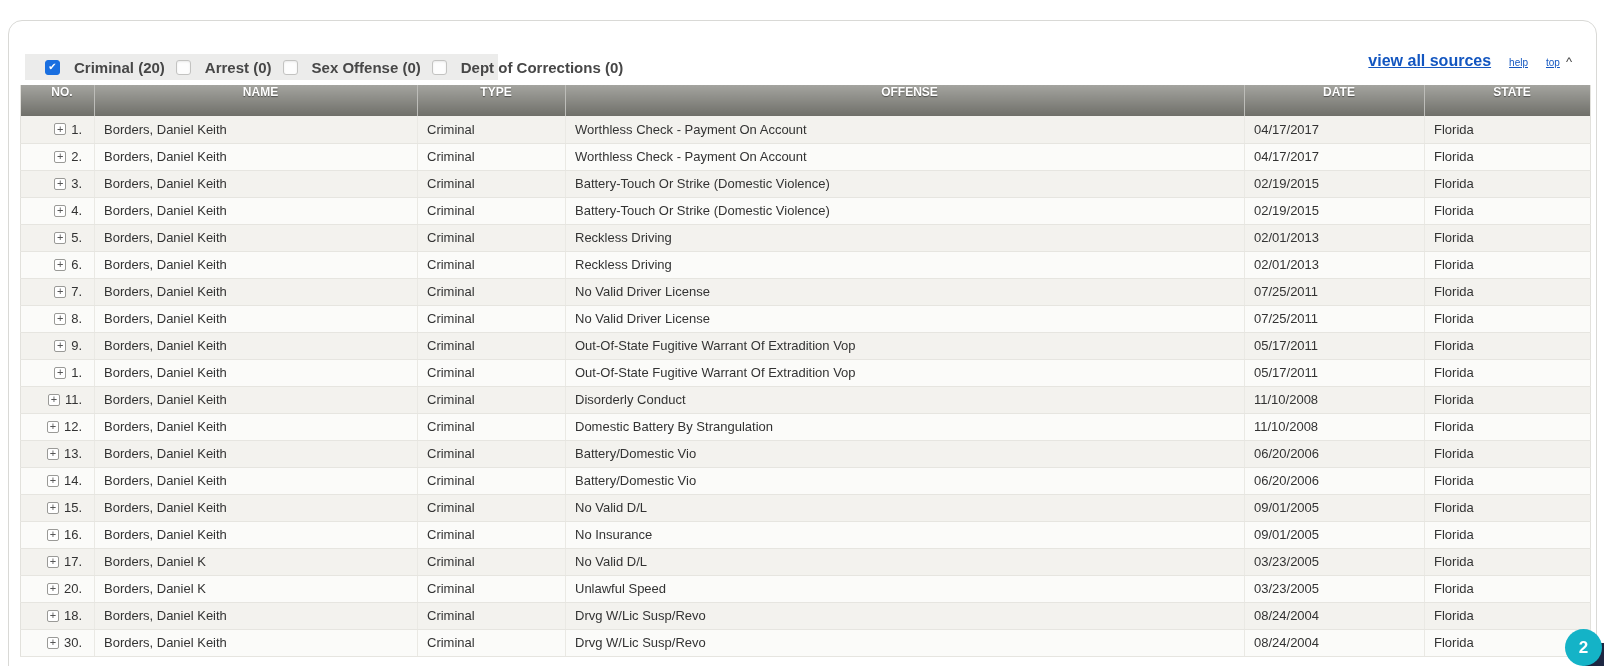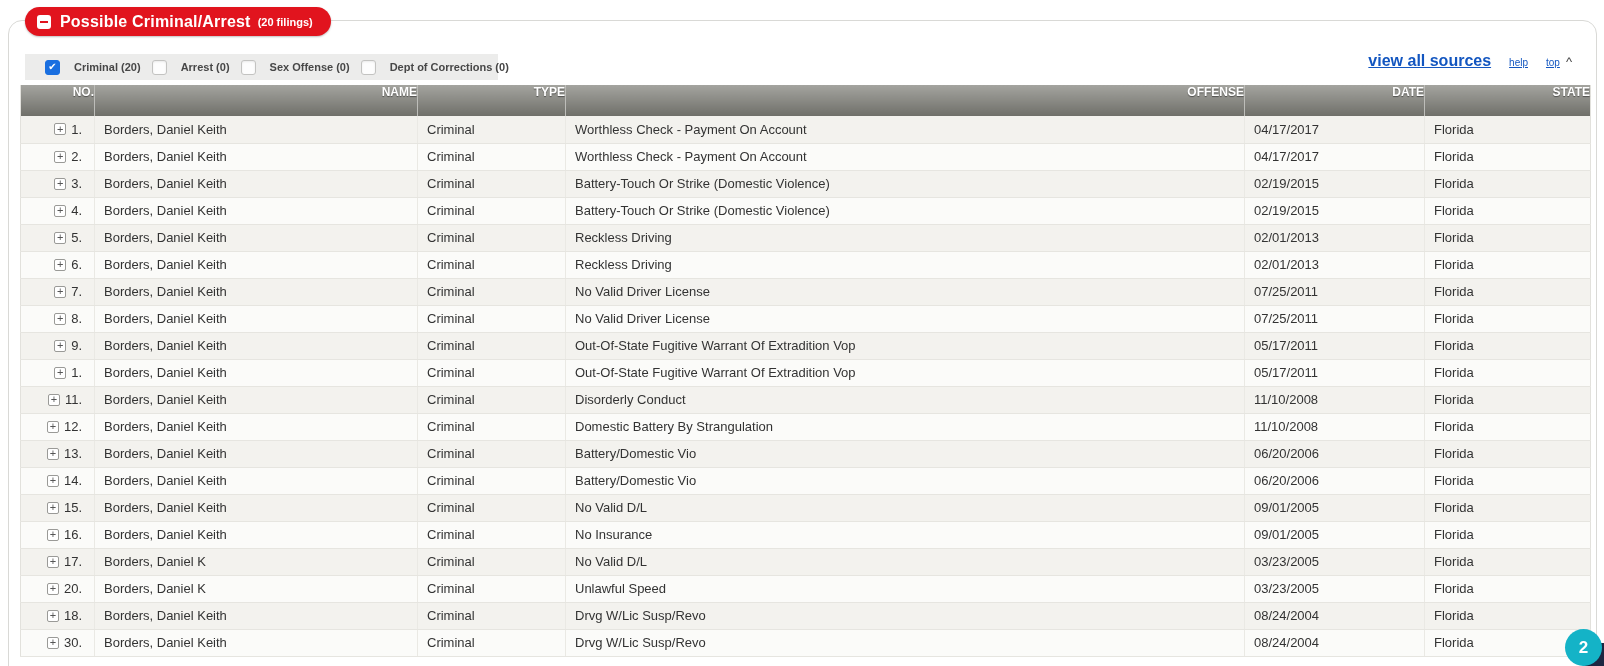--- a/index.html
+++ b/index.html
@@ -40,30 +40,30 @@
     background:#ececeb; display:flex; align-items:center; padding:0 10px 0 20px;
   }
   .fgroup { display:flex; align-items:center; }
   .fgroup + .fgroup { margin-left:11px;justify-content:space-between; }
   .cb {
     width:15px; height:15px; border-radius:3px; cursor:pointer; flex:0 0 auto;
     display:inline-flex; align-items:center; justify-content:center;
   }
   .cb.unchecked { background:#fdfdfd; border:1px solid #c3c3c1; box-shadow:inset 0 1px 2px rgba(0,0,0,.08); }
   .cb.checked { background:#1a6fe0; border:1px solid #1a6fe0; color:#fff; font-size:10px; line-height:1; }
-  .flabel { margin-left:14px; font-size:11px; font-weight:bold; color:#474747; white-space:nowrap; }
+  .flabel { margin-left:14px; font-size:15px; font-weight:bold; color:#474747; white-space:nowrap; }
   
   table.records {
     position:absolute; left:20px; top:85px; width:1570px; z-index:3;
     border-collapse:collapse; table-layout:fixed;
     border-left:1px solid #e2e1dc; border-right:1px solid #e2e1dc; border-bottom:1px solid #d8d7d2;
   }
   thead th {
     height:25px; background:linear-gradient(#a4a49f, #6f6f69);
-    color:#fff; font-size:12px; font-weight:bold; text-align:right;
+    color:#fff; font-size:12px; font-weight:bold; text-align:center;
     padding:0 0 17px 9px; text-shadow:0 1px 1px rgba(0,0,0,.45);
     border-left:1px solid #bdbdb9; white-space:nowrap;
   }
   thead th:first-child { border-left:none; }
   tbody td {
     height:27px; font-size:13px; color:#333; padding:0 0 0 9px;
     border-bottom:1px solid #e6e5e0; border-left:1px solid #eae9e4;
     white-space:nowrap; overflow:hidden;
   }
   tbody td:first-child { border-left:none; padding:0; }
@@ -87,27 +87,20 @@
     display:flex; align-items:center; justify-content:center; cursor:pointer;
   }
 </style>
 </head>
 <body>
 
 <div class="page">
 
   <div class="panel"></div>
 
-  <div class="badge">
-    <span class="collapse-box">
-        <span class="minus"></span>
-      </span>
-    <span class="badge-title">Possible Criminal/Arrest</span>
-    <span class="badge-count">(20 filings)</span>
-  </div>
 
   <div class="links">
     <a class="strong">view all sources</a>
     <a>help</a>
     <a>top</a>
     <span class="caret">^</span>
   </div>
 
   <div class="filterbar">
     <span class="fgroup">

